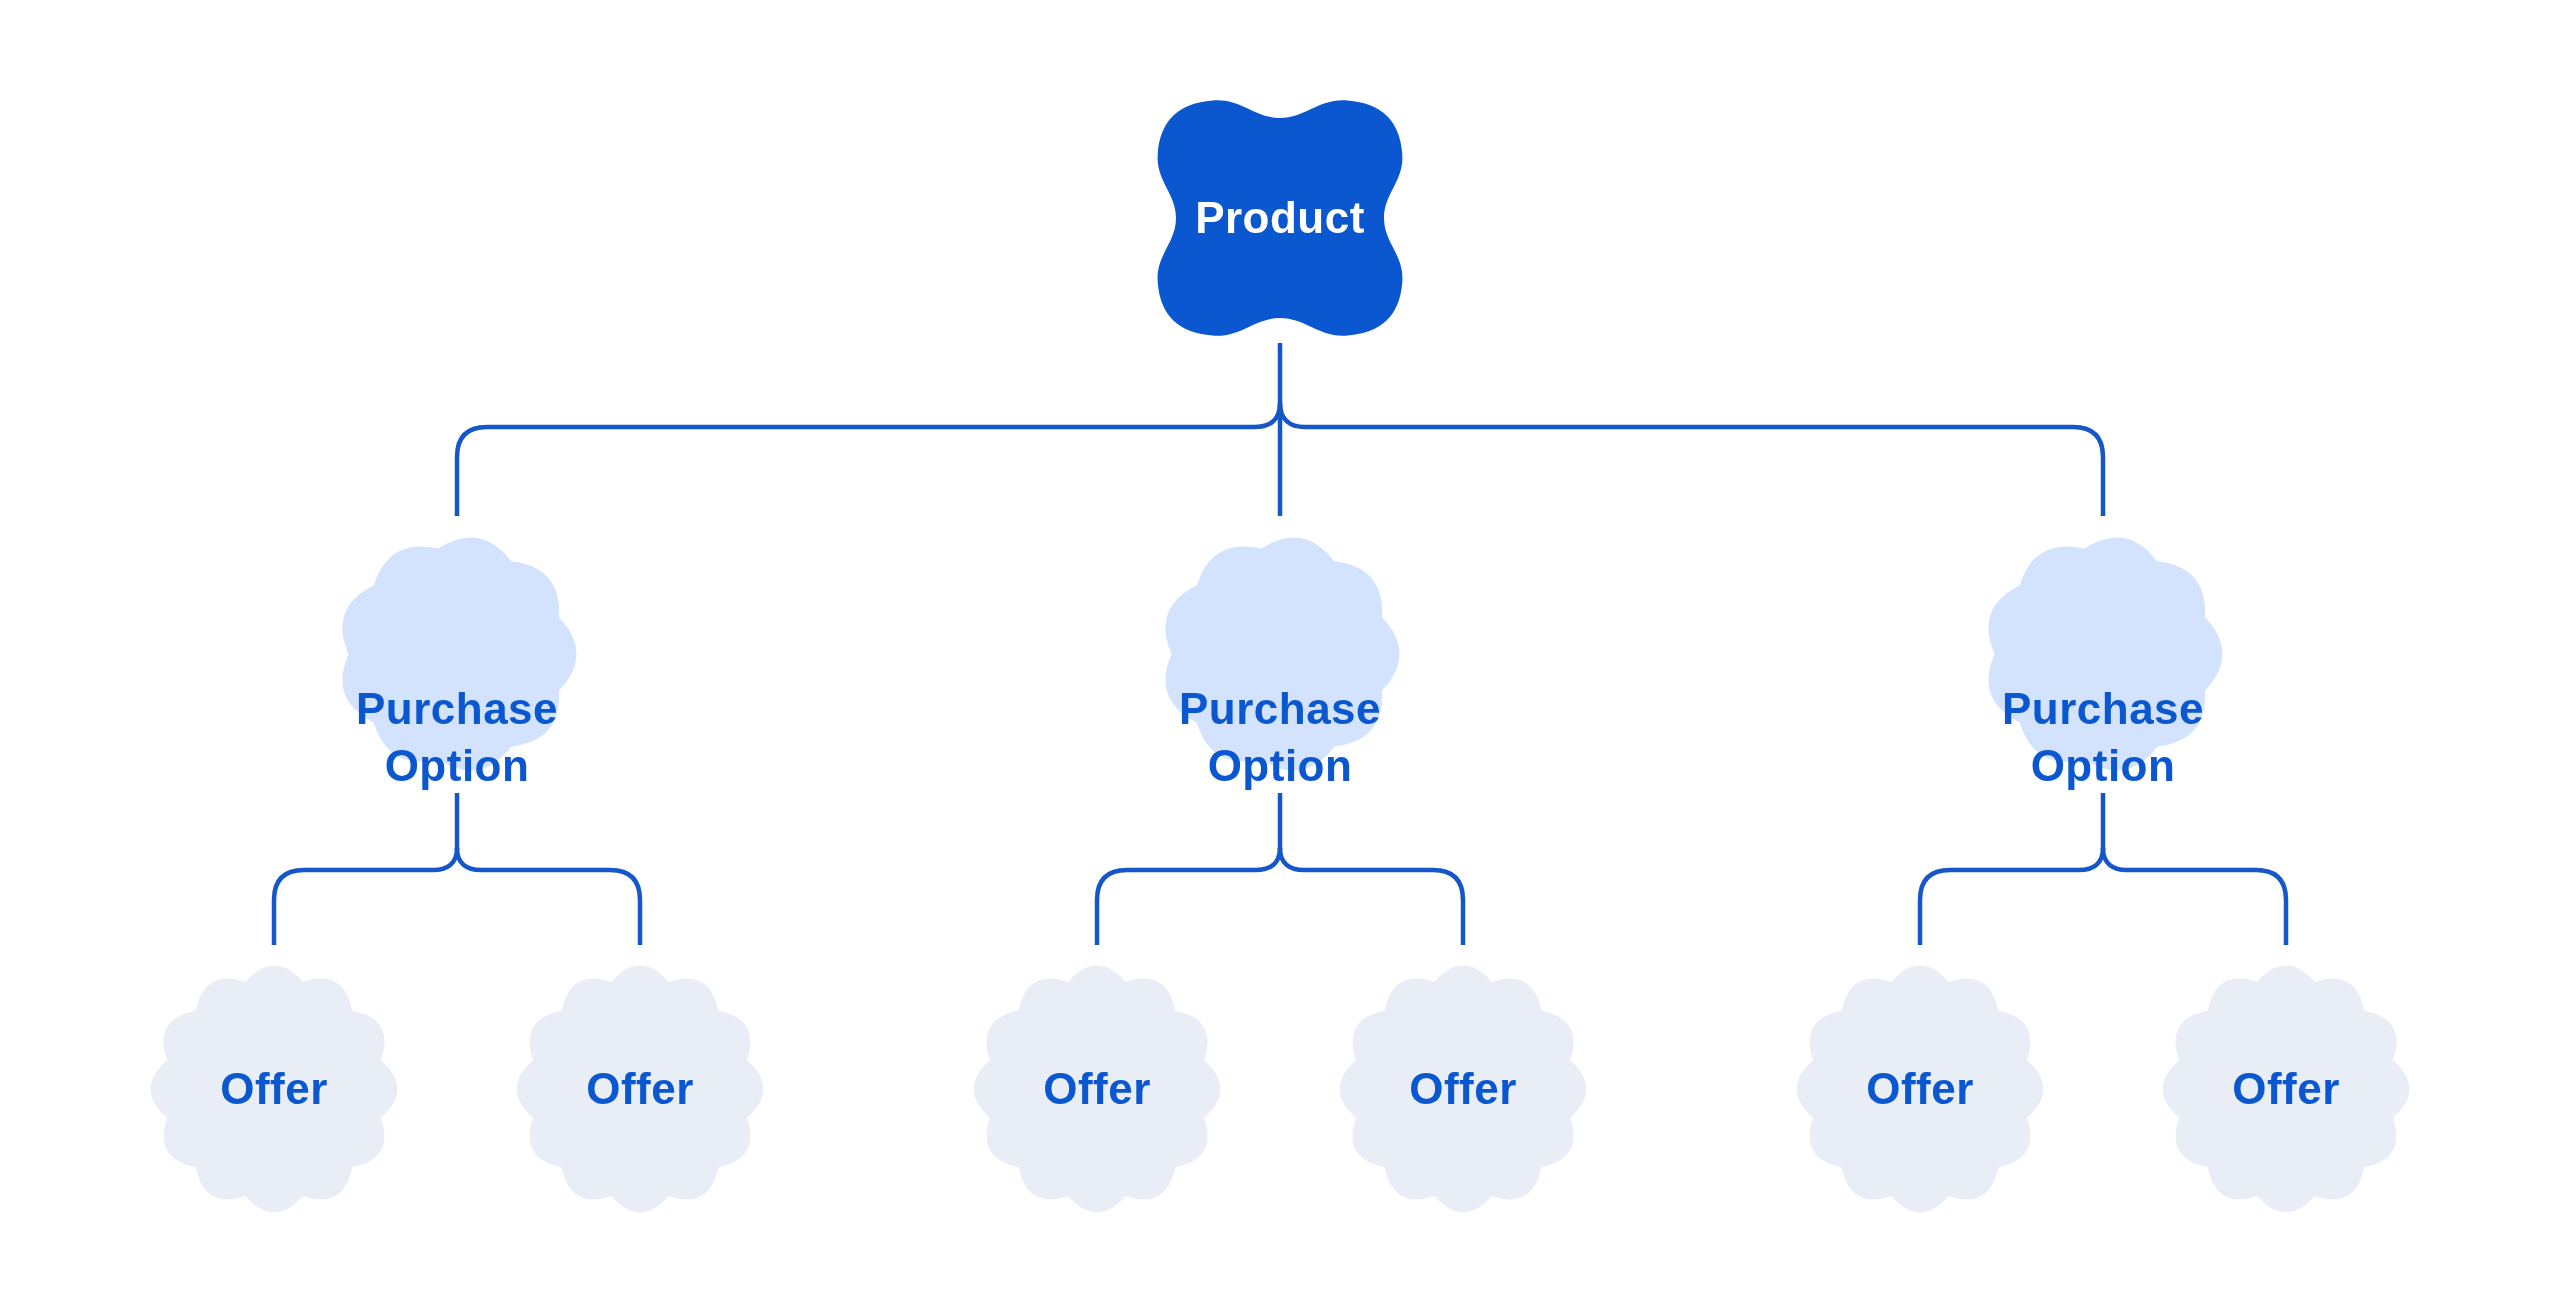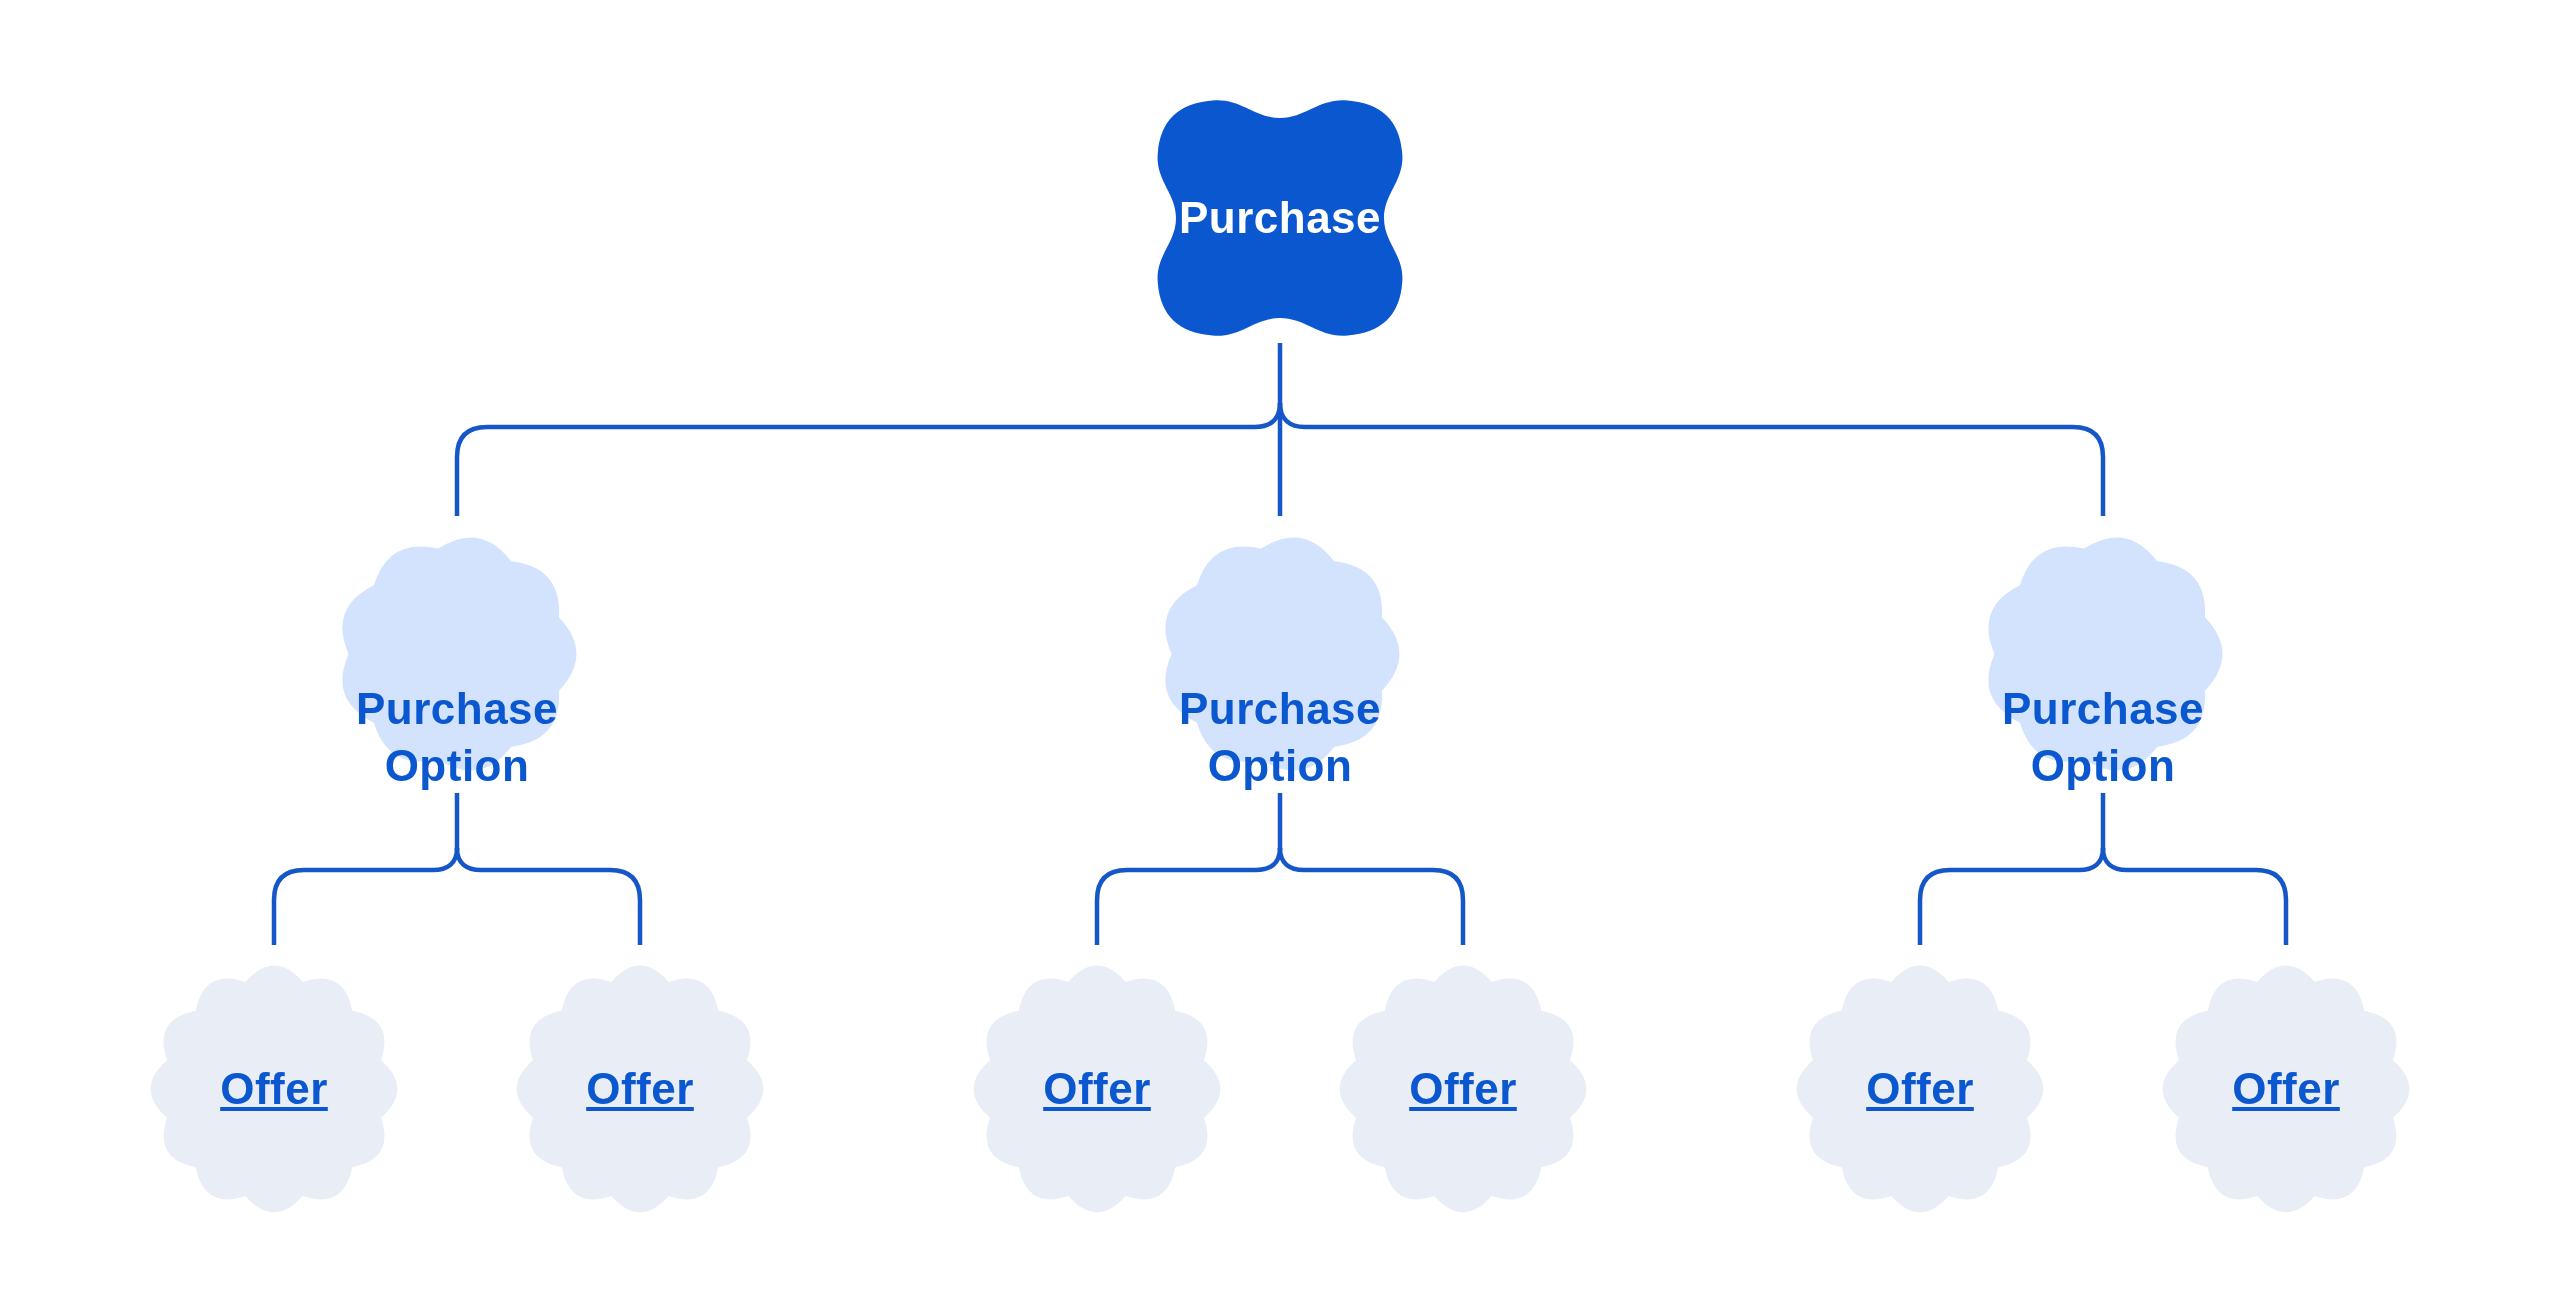--- a/index.html
+++ b/index.html
@@ -56,21 +56,21 @@
 
   .node-purchase { top: 514px; width: 284px; height: 280px; align-items: flex-end; }
   .node-purchase .blob path { fill: var(--purchase-fill); }
   .node-purchase .label { color: var(--node-text); width: 230px; }
   .pos-purchase-0 { left: 315px; }
   .pos-purchase-1 { left: 1138px; }
   .pos-purchase-2 { left: 1961px; }
 
   .node-offer { top: 944px; width: 290px; height: 290px; }
   .node-offer .blob path { fill: var(--offer-fill); }
-  .node-offer .label { color: var(--node-text); text-decoration: underline; }
+  .node-offer .label { color: var(--node-text); }
   .pos-offer-0 { left: 129px; }
   .pos-offer-1 { left: 495px; }
   .pos-offer-2 { left: 952px; }
   .pos-offer-3 { left: 1318px; }
   .pos-offer-4 { left: 1775px; }
   .pos-offer-5 { left: 2141px; }
 </style>
 </head>
 <body>
 
@@ -93,21 +93,21 @@
 
     <path d="M 2103 793 V 850"></path>
     <path d="M 1920 945 V 900 Q 1920 870 1950 870 H 2079 C 2093 870 2103 864 2103 848"></path>
     <path d="M 2286 945 V 900 Q 2286 870 2256 870 H 2127 C 2113 870 2103 864 2103 848"></path>
   </svg>
 
   <div class="node node-product">
     <svg class="blob" viewBox="0 0 100 100" preserveAspectRatio="none" xmlns="http://www.w3.org/2000/svg">
       <path d="M50 10 C60 10 65 2 76 3 C89 4 96 11 97 24 C98 35 90 40 90 50 C90 60 98 65 97 76 C96 89 89 96 76 97 C65 98 60 90 50 90 C40 90 35 98 24 97 C11 96 4 89 3 76 C2 65 10 60 10 50 C10 40 2 35 3 24 C4 11 11 4 24 3 C35 2 40 10 50 10 Z"></path>
     </svg>
-    <div class="label">Purchase</div>
+    <div class="label">Product</div>
   </div>
 
   <div class="node node-purchase pos-purchase-0">
     <svg class="blob" viewBox="-5 -5 110 110" preserveAspectRatio="none" xmlns="http://www.w3.org/2000/svg">
       <path d="M 89.5 64.4 Q 90.6 84.1 71 86.4 Q 59.2 102.2 42.7 91.4 Q 23.5 95.9 17.8 77 Q 0.2 68.1 8 50 Q 0.2 31.9 17.8 23 Q 23.5 4.1 42.7 8.6 Q 59.2 -2.2 71 13.6 Q 90.6 15.9 89.5 35.6 Q 103 50 89.5 64.4 Z"></path>
     </svg>
     <div class="label">Purchase Option</div>
   </div>
 
   <div class="node node-purchase pos-purchase-1">

